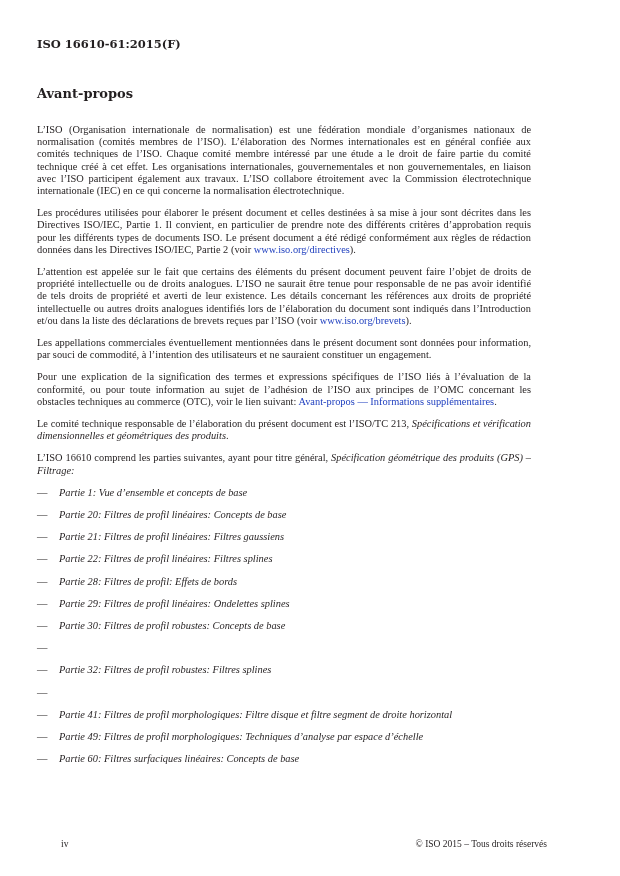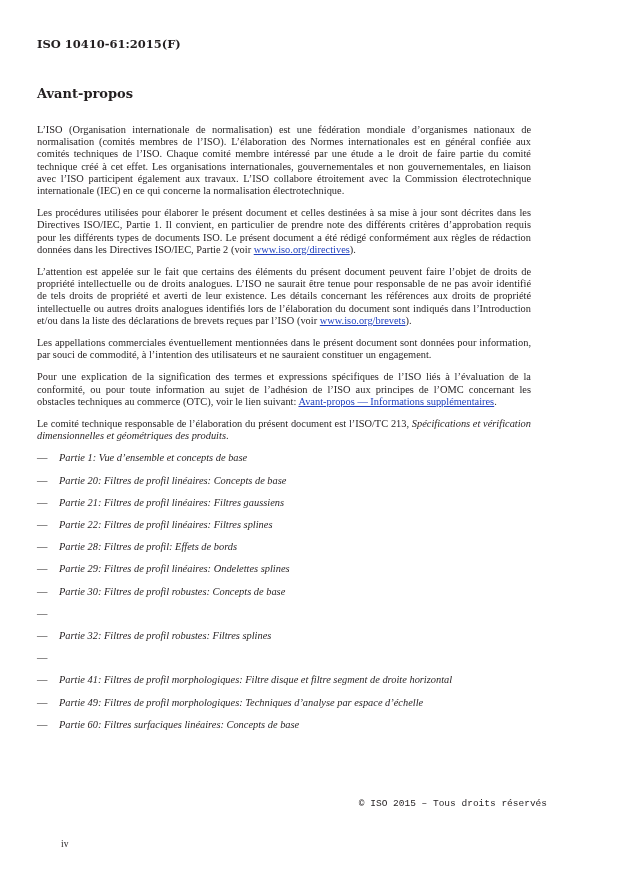--- a/index.html
+++ b/index.html
@@ -14,43 +14,43 @@
     }
     .title {
       position: absolute; left: 37px; top: 86px;
       font-family: "DejaVu Serif", serif; font-weight: bold; font-size: 13px;
     }
     .body-text {
       position: absolute; left: 37px; top: 124px; width: 510px;
       font-family: "Liberation Serif", serif; font-size: 10.4px; line-height: 12.2px;
     }
     .body-text p { margin: 0 16px 10px 0; text-align: justify; }
-    .body-text a { color: #1f3fbf; text-decoration: underline; }
+    .body-text a { color: #1f3fbf; }
     .it { font-style: italic; }
     ul.parts { list-style: none; margin: 0; padding: 0; }
     ul.parts li {
       position: relative; padding-left: 22px; height: 22.2px; line-height: 12.2px;
       font-style: italic;
     }
     ul.parts li .dash {
       position: absolute; left: 0; top: 0; font-style: normal;
     }
     .footer-left {
       position: absolute; left: 37px; top: 839px;
       font-family: "Liberation Serif", serif; font-size: 9.5px; margin-left: 24px;
     }
     .footer-right {
-      position: absolute; right: 73px; top: 798px;
-      font-family: Liberation Mono, monospace; font-size: 9.5px;
+      position: absolute; right: 73px; top: 839px;
+      font-family: Liberation Serif, serif; font-size: 9.5px;
     }
   </style>
 </head>
 <body>
 
-<div class="doc-id">ISO 10410-61:2015(F)</div>
+<div class="doc-id">ISO 16610-61:2015(F)</div>
 <div class="title">Avant-propos</div>
 
 <div class="body-text">
   <p>L’ISO (Organisation internationale de normalisation) est une fédération mondiale d’organismes nationaux de normalisation (comités membres de l’ISO). L’élaboration des Normes internationales est en général confiée aux comités techniques de l’ISO. Chaque comité membre intéressé par une étude a le droit de faire partie du comité technique créé à cet effet. Les organisations internationales, gouvernementales et non gouvernementales, en liaison avec l’ISO participent également aux travaux. L’ISO collabore étroitement avec la Commission électrotechnique internationale (IEC) en ce qui concerne la normalisation électrotechnique.</p>
 
   <p>
     <span>Les procédures utilisées pour élaborer le présent document et celles destinées à sa mise à jour sont décrites dans les Directives ISO/IEC, Partie 1. Il convient, en particulier de prendre note des différents critères d’approbation requis pour les différents types de documents ISO. Le présent document a été rédigé conformément aux règles de rédaction données dans les Directives ISO/IEC, Partie 2 (voir </span><a>www.iso.org/directives</a><span>).</span>
   </p>
 
   <p>
@@ -60,20 +60,23 @@
   <p>Les appellations commerciales éventuellement mentionnées dans le présent document sont données pour information, par souci de commodité, à l’intention des utilisateurs et ne sauraient constituer un engagement.</p>
 
   <p>
     <span>Pour une explication de la signification des termes et expressions spécifiques de l’ISO liés à l’évaluation de la conformité, ou pour toute information au sujet de l’adhésion de l’ISO aux principes de l’OMC concernant les obstacles techniques au commerce (OTC), voir le lien suivant: </span><a>Avant-propos — Informations supplémentaires</a><span>.</span>
   </p>
 
   <p>
     <span>Le comité technique responsable de l’élaboration du présent document est l’ISO/TC 213, </span><span class="it">Spécifications et vérification dimensionnelles et géométriques des produits</span><span>.</span>
   </p>
 
+  <p>
+    <span>L’ISO 16610 comprend les parties suivantes, ayant pour titre général, </span><span class="it">Spécification géométrique des produits (GPS) – Filtrage:</span>
+  </p>
 
   <ul class="parts">
     <li><span class="dash">—</span><span>Partie 1: Vue d’ensemble et concepts de base</span></li>
     <li><span class="dash">—</span><span>Partie 20: Filtres de profil linéaires: Concepts de base</span></li>
     <li><span class="dash">—</span><span>Partie 21: Filtres de profil linéaires: Filtres gaussiens</span></li>
     <li><span class="dash">—</span><span>Partie 22: Filtres de profil linéaires: Filtres splines</span></li>
     <li><span class="dash">—</span><span>Partie 28: Filtres de profil: Effets de bords</span></li>
     <li><span class="dash">—</span><span>Partie 29: Filtres de profil linéaires: Ondelettes splines</span></li>
     <li><span class="dash">—</span><span>Partie 30: Filtres de profil robustes: Concepts de base</span></li>
     <li><span class="dash">—</span></li>

